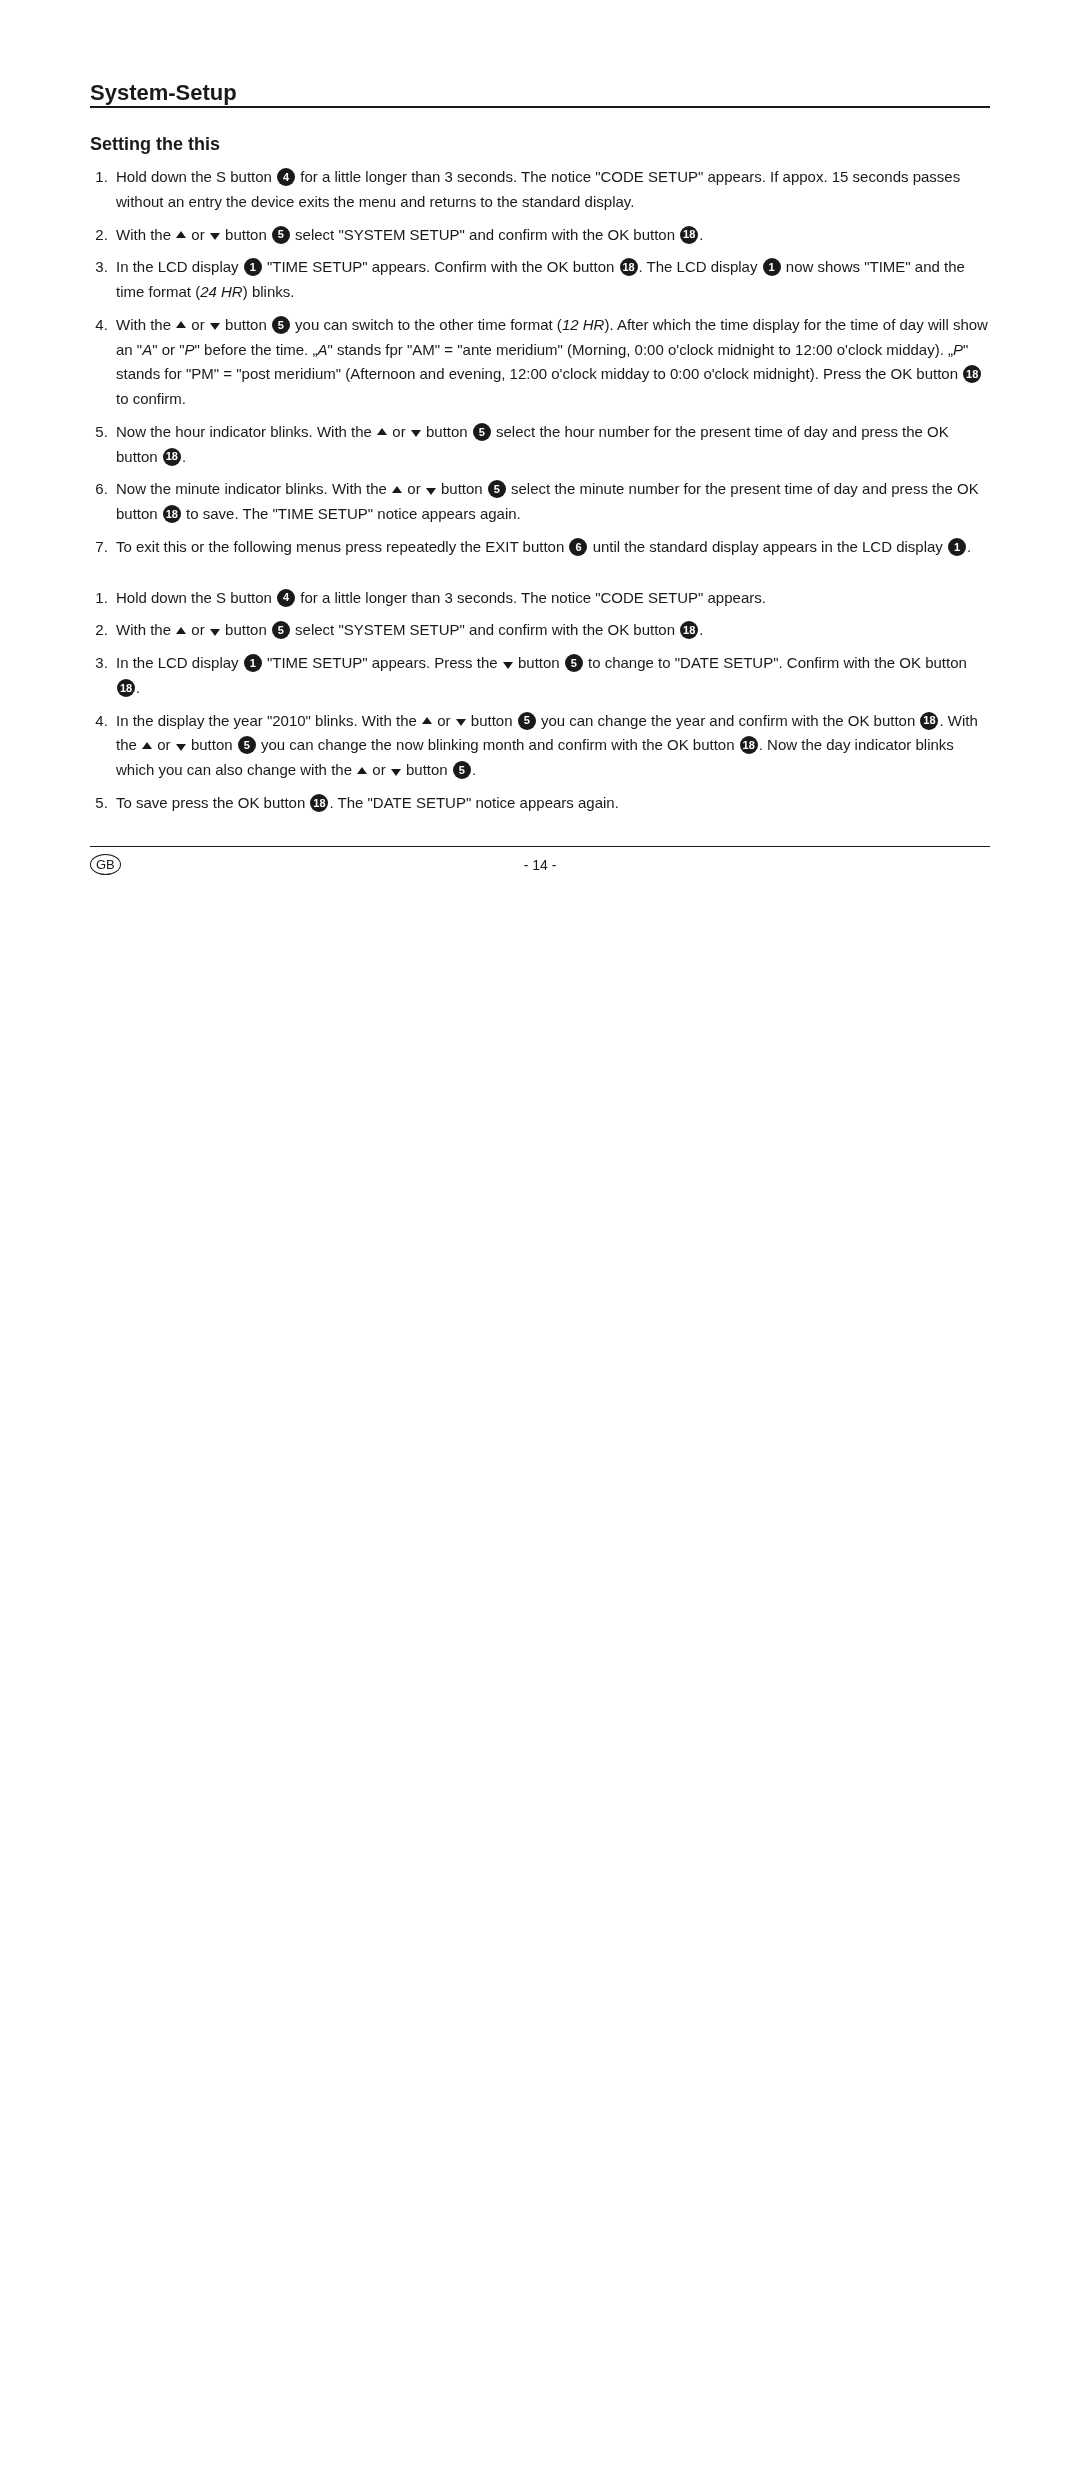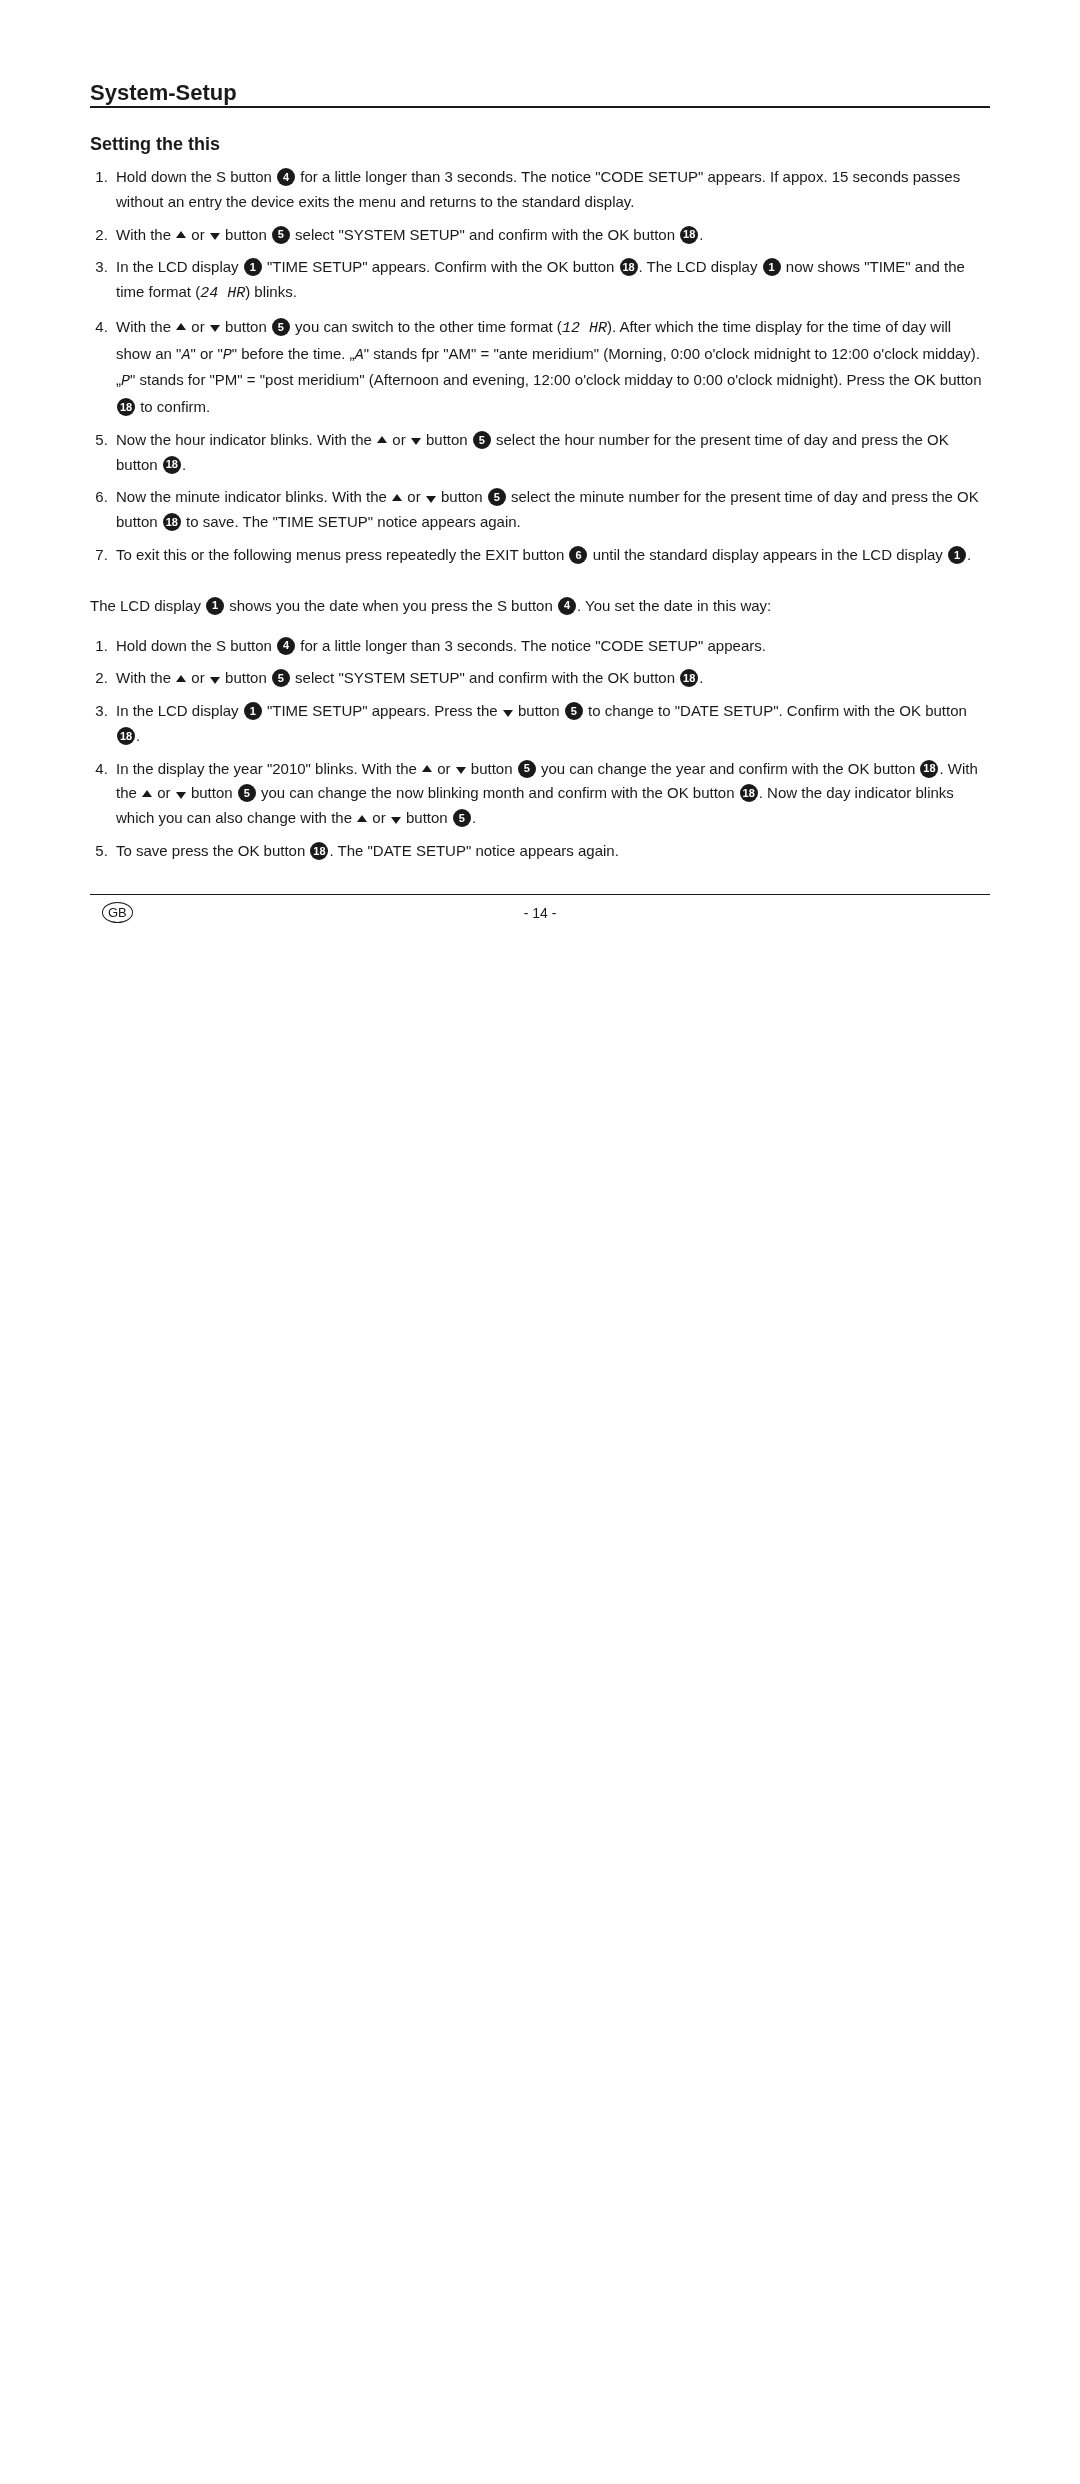--- a/index.html
+++ b/index.html
@@ -92,36 +92,36 @@
       border-right: 5px solid transparent;
       border-top: 7px solid #1a1a1a;
       vertical-align: middle;
       margin: 0 1px;
       position: relative;
       top: 1px;
     }
 
     .mono {
       font-style: italic;
-      font-family: Liberation Mono, monospace;
+      font-family: Liberation Sans, sans-serif;
     }
 
     .footer {
       display: flex;
       align-items: center;
       justify-content: center;
       border-top: 1px solid #1a1a1a;
       padding-top: 10px;
       margin-top: 30px;
       position: relative;
     }
 
     .footer-gb {
       position: absolute;
-      left: 12px;
+      left: 0;
       font-size: 13px;
       border: 1px solid #1a1a1a;
       border-radius: 50%;
       padding: 2px 5px;
     }
 
     .footer-page {
       font-size: 14px;
     }
   </style>
@@ -155,23 +155,20 @@
       Now the minute indicator blinks. With the <span class="arrow-up"></span> or <span class="arrow-down"></span> button <span class="circle-num">5</span> select the minute number for the present time of day and press the OK button <span class="circle-num">18</span> to save. The "TIME SETUP" notice appears again.
     </li>
     <li>
       To exit this or the following menus press repeatedly the EXIT button <span class="circle-num">6</span> until the standard display appears in the LCD display <span class="circle-num">1</span>.
     </li>
   </ol>
 </div>
 
 <div>
 
-  <p class="intro-text">
-    The LCD display <span class="circle-num">1</span> shows you the date when you press the S button <span class="circle-num">4</span>. You set the date in this way:
-  </p>
 
   <ol>
     <li>
       Hold down the S button <span class="circle-num">4</span> for a little longer than 3 seconds. The notice "CODE SETUP" appears.
     </li>
     <li>
       With the <span class="arrow-up"></span> or <span class="arrow-down"></span> button <span class="circle-num">5</span> select "SYSTEM SETUP" and confirm with the OK button <span class="circle-num">18</span>.
     </li>
     <li>
       In the LCD display <span class="circle-num">1</span> "TIME SETUP" appears. Press the <span class="arrow-down"></span> button <span class="circle-num">5</span> to change to "DATE SETUP". Confirm with the OK button <span class="circle-num">18</span>.

